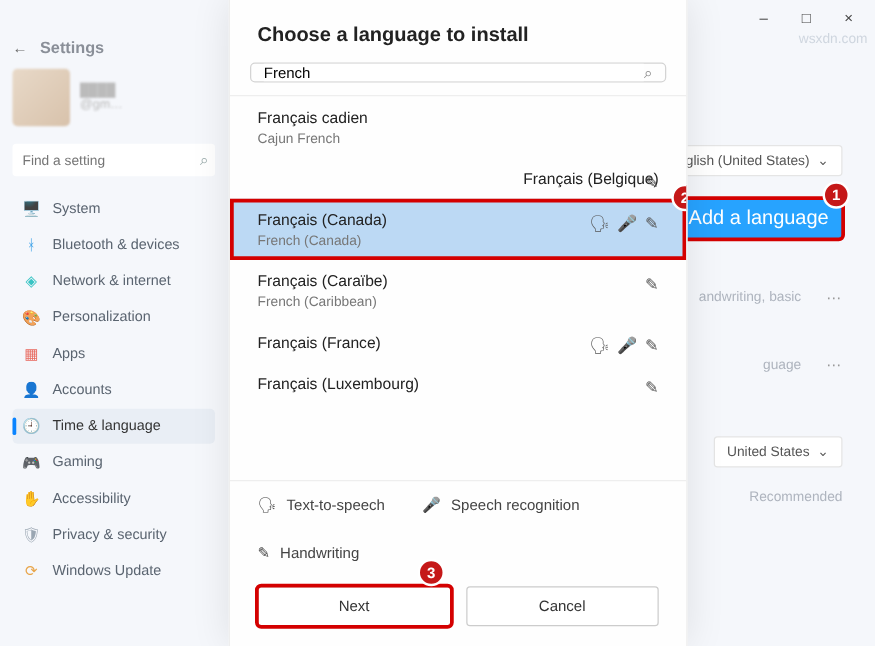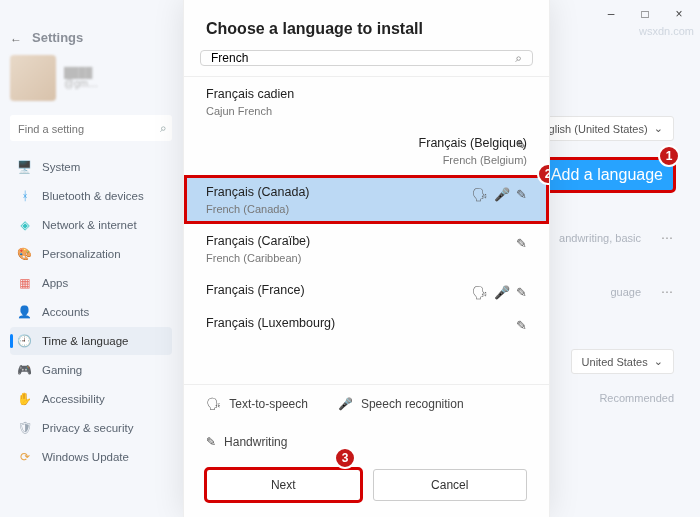--- a/index.html
+++ b/index.html
@@ -155,21 +155,20 @@
       <span style="color:#888">⌕</span>
     </div>
     <div class="lang-list" id="langlist">
         <div class="lang" style="position: relative;">
           <div class="native">Français cadien</div>
           <div class="local">Cajun French</div>
           <div class="feats"></div>
         </div>
         <div class="lang" style="position: relative; text-align: right;">
           <div class="native">Français (Belgique)</div>
-          <div class="local">French (Belgium)</div>
           <div class="feats">
             <span>✎</span>
           </div>
         </div>
         <div class="lang sel red" style="position: relative;">
           <div class="native">Français (Canada)</div>
           <div class="local">French (Canada)</div>
           <div class="feats">
             <span>🗣</span>
             <span>🎤</span>

